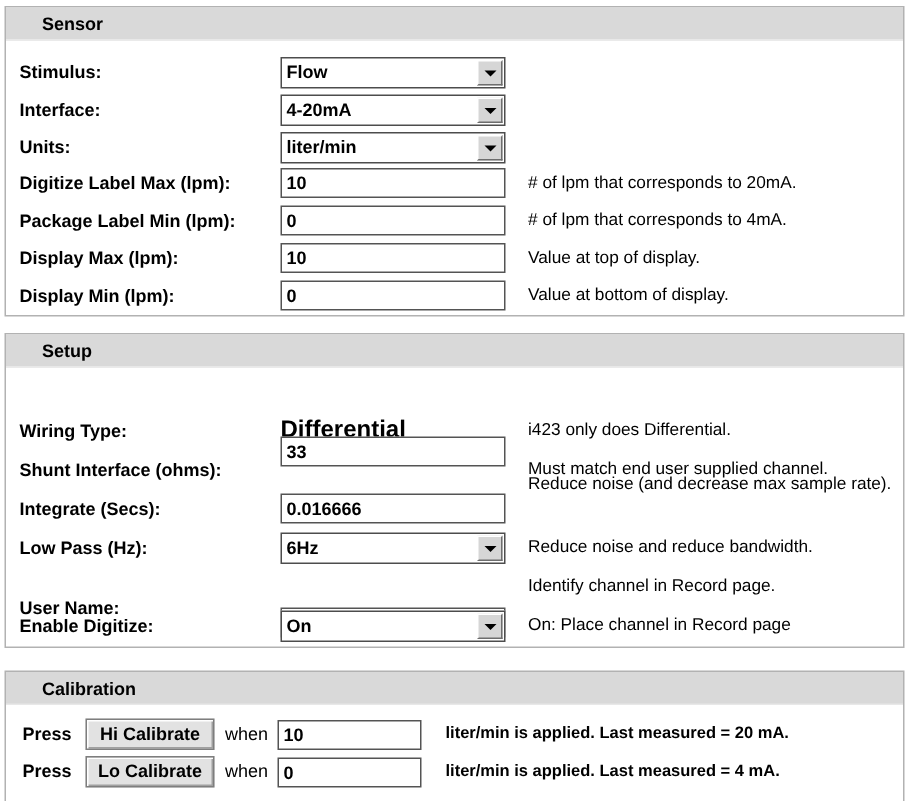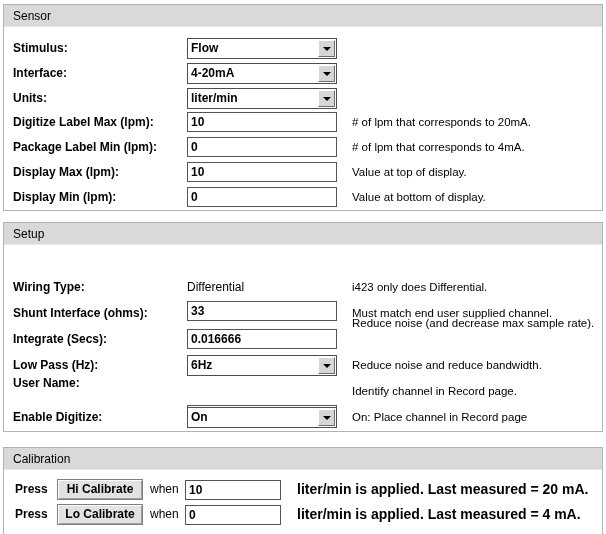--- a/index.html
+++ b/index.html
@@ -1,47 +1,47 @@
 <!DOCTYPE html>
 <html><head>
 <meta charset="utf-8">
 <style>
   html,body{margin:0;padding:0;background:#ffffff;}
   body{width:606px;height:534px;position:relative;font-family:"Liberation Sans",sans-serif;color:#000;}
   *{box-sizing:border-box;}
 
   .section{position:absolute;left:3px;width:600px;border:1px solid #b2b2b2;background:#ffffff;}
-  .sec-header{height:22px;line-height:22px;background:#d9d9d9;padding-left:9px;
-              font-size:12px;font-weight:normal;border-bottom:1px solid #e8e8e8;}
+  .sec-header{height:22px;line-height:22px;background:#d9d9d9;padding-left:24px;
+              font-size:12px;font-weight:bold;border-bottom:1px solid #e8e8e8;}
   .sec-body{position:relative;width:100%;}
 
   .lbl{position:absolute;left:9px;height:20px;line-height:20px;font-size:12px;font-weight:bold;white-space:nowrap;}
   .desc{position:absolute;left:348px;height:20px;line-height:20px;font-size:11.5px;white-space:nowrap;}
-  .static-val{position:absolute;left:183px;height:20px;line-height:20px;font-size:12px;font-weight:normal;white-space:nowrap;}
+  .static-val{position:absolute;left:183px;height:20px;line-height:20px;font-size:16px;font-weight:bold;white-space:nowrap;}
 
   .inp{position:absolute;left:183px;width:150px;height:20px;border:1px solid #545454;
        font-family:"Liberation Sans",sans-serif;font-size:12px;font-weight:bold;padding:0 0 0 3px;
        background:#ffffff;color:#000;outline:none;}
 
   .combo{position:absolute;left:183px;width:150px;height:21px;border:1px solid #4d4d4d;background:#ffffff;cursor:default;}
   .combo-text{position:absolute;left:3px;top:0;line-height:19px;font-size:12px;font-weight:bold;white-space:nowrap;}
   .combo-btn{position:absolute;top:1px;right:1px;bottom:1px;width:17px;background:#d6d6d6;
              border:1px solid;border-color:#ffffff #6d6d6d #6d6d6d #ffffff;}
   .combo-arrow{position:absolute;left:4px;top:6px;width:0;height:0;
                border-left:4px solid transparent;border-right:4px solid transparent;border-top:4px solid #000;}
 
   .cal-press{position:absolute;left:11px;height:21px;line-height:21px;font-size:12px;font-weight:bold;}
   .cal-when{position:absolute;left:146px;height:21px;line-height:21px;font-size:12px;font-weight:normal;}
   .cal-btn{position:absolute;left:53px;width:86px;height:21px;background:#e2e2e2;
            border:1px solid #7e7e7e;box-shadow:inset 1px 1px 0 #ffffff, inset -1px -1px 0 #a0a0a0;
            font-family:"Liberation Sans",sans-serif;font-size:12px;font-weight:bold;color:#000;
            text-align:center;line-height:17px;padding:0;cursor:default;}
   .cal-inp{position:absolute;left:181px;width:96px;height:20px;border:1px solid #545454;
            font-family:"Liberation Sans",sans-serif;font-size:12px;font-weight:bold;padding:0 0 0 3px;outline:none;}
-  .cal-desc{position:absolute;left:293px;height:21px;line-height:21px;font-size:14px;font-weight:bold;white-space:nowrap;}
+  .cal-desc{position:absolute;left:293px;height:21px;line-height:21px;font-size:11px;font-weight:bold;white-space:nowrap;}
 </style>
 </head>
 <body>
 
 <div class="section" style="top:4px;height:207px;">
   <div class="sec-header">Sensor</div>
   <div class="sec-body">
 
     <div class="lbl" style="top:11px">Stimulus:</div>
     <div class="combo" style="top:11px">
@@ -87,37 +87,37 @@
 
 <div class="section" style="top:222px;height:210px;">
   <div class="sec-header">Setup</div>
   <div class="sec-body">
 
     <div class="lbl" style="top:32px">Wiring Type:</div>
     <div class="static-val" style="top:32px">Differential</div>
     <div class="desc" style="top:32px">i423 only does Differential.</div>
 
     <div class="lbl" style="top:58px">Shunt Interface (ohms):</div>
-    <input class="inp" style="top: 56px;" value="33">
+    <input class="inp" style="top: 46px;" value="33">
     <div class="desc" style="top:58px">Must match end user supplied channel.</div>
 
     <div class="lbl" style="top:84px">Integrate (Secs):</div>
     <input class="inp" style="top: 84px;" value="0.016666">
     <div class="desc" style="top:68px">Reduce noise (and decrease max sample rate).</div>
 
     <div class="lbl" style="top:110px">Low Pass (Hz):</div>
     <div class="combo" style="top:110px">
       <span class="combo-text">6Hz</span>
       <span class="combo-btn">
           <span class="combo-arrow"></span>
         </span>
     </div>
     <div class="desc" style="top:110px">Reduce noise and reduce bandwidth.</div>
 
-    <div class="lbl" style="top:128px">User Name:</div>
+    <div class="lbl" style="top:150px">User Name:</div>
     <input class="inp" style="top: 136px; margin-top: 24px;" value="Ch7_8 Vin">
     <div class="desc" style="top:136px">Identify channel in Record page.</div>
 
     <div class="lbl" style="top:162px">Enable Digitize:</div>
     <div class="combo" style="top:162px">
       <span class="combo-text">On</span>
       <span class="combo-btn">
           <span class="combo-arrow"></span>
         </span>
     </div>

